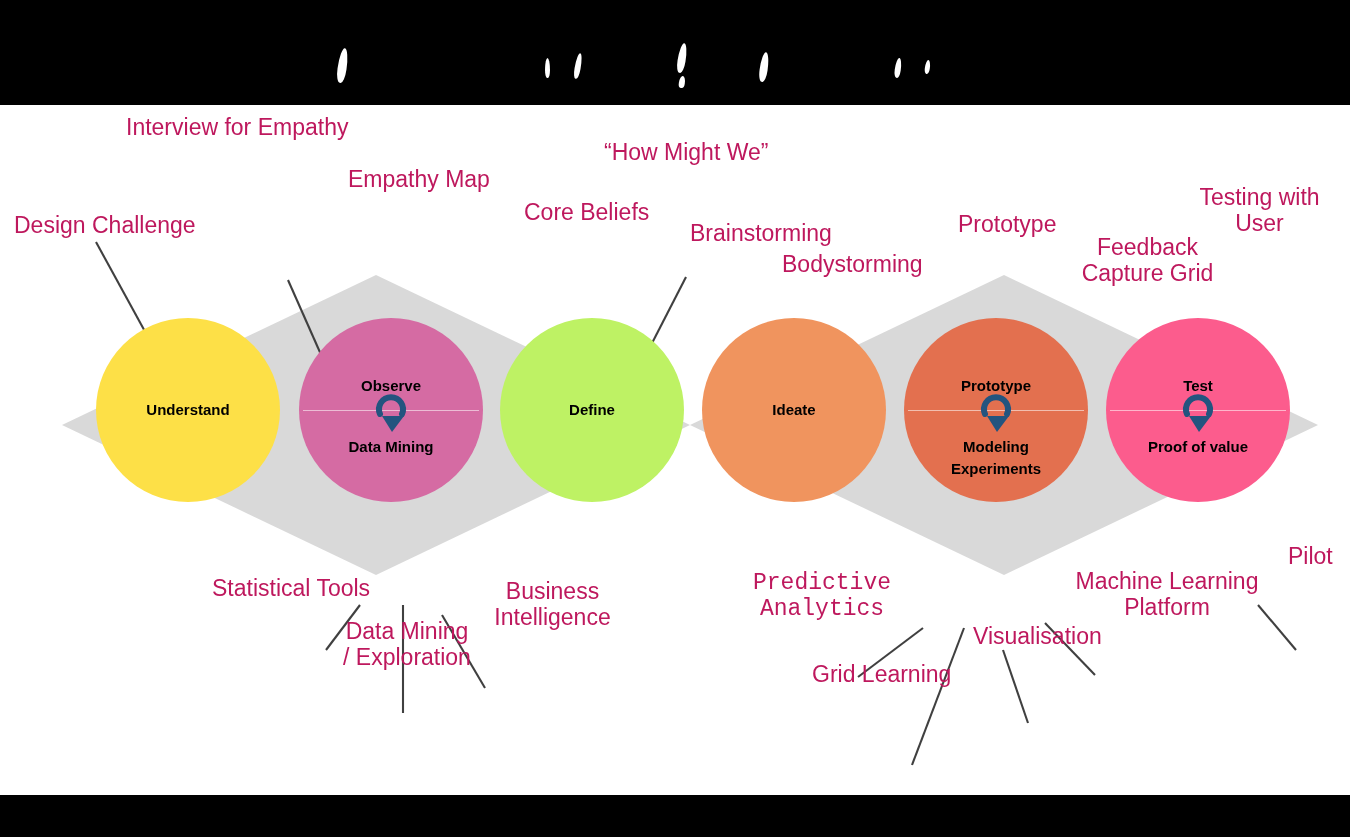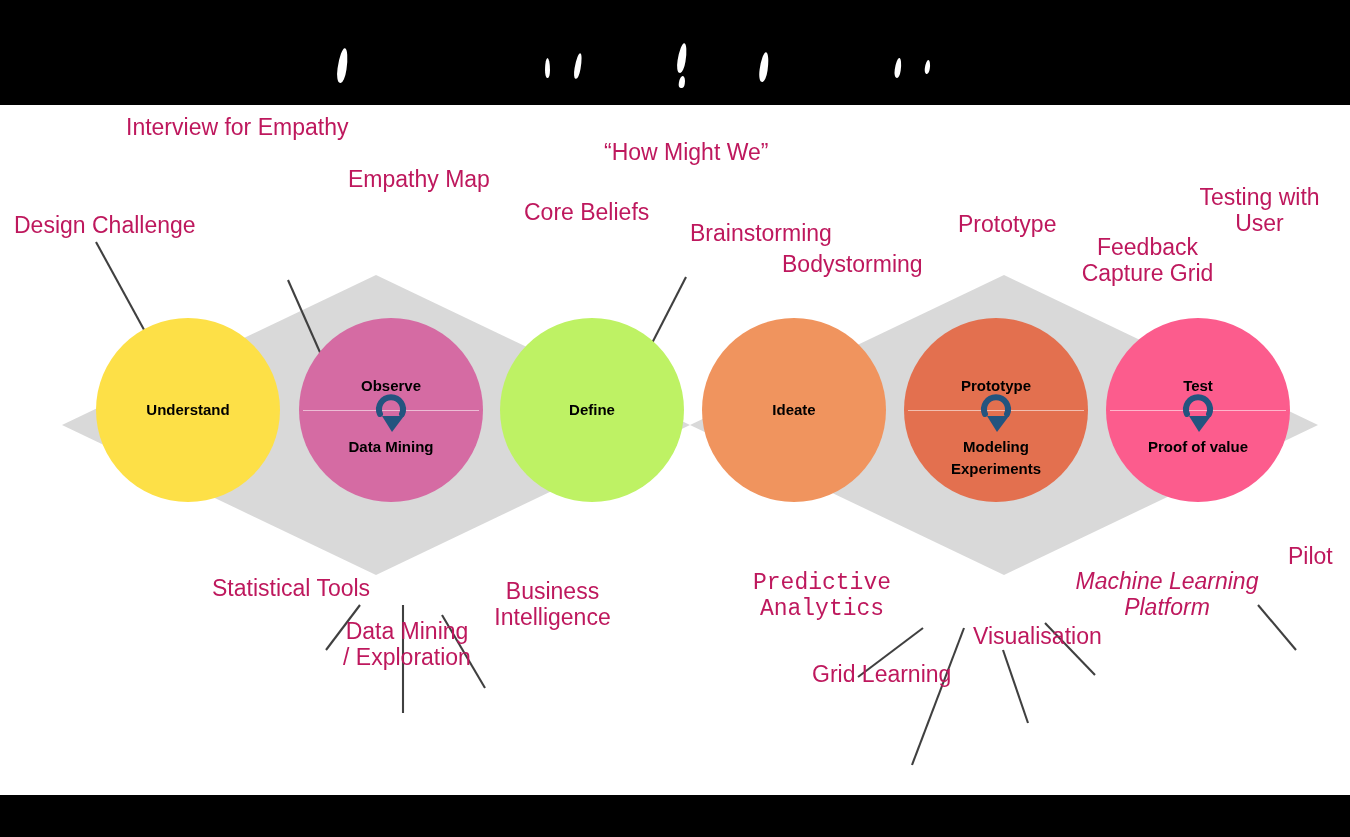--- a/index.html
+++ b/index.html
@@ -138,21 +138,21 @@
 
     <div class="lbl" style="left:212px;top:470px;width:200px;">Statistical Tools</div>
     <div class="lbl ctr" style="left:312px;top:513px;width:190px;white-space:pre-line;">Data Mining
 / Exploration</div>
     <div class="lbl ctr" style="left:470px;top:473px;width:165px;white-space:pre-line;">Business
 Intelligence</div>
     <div class="lbl ctr" style="left:742px;top:465px;width:160px;white-space:pre-line;font-family:Liberation Mono, monospace;">Predictive
 Analytics</div>
     <div class="lbl" style="left:812px;top:556px;width:190px;">Grid Learning</div>
     <div class="lbl" style="left:973px;top:518px;width:160px;">Visualisation</div>
-    <div class="lbl ctr" style="left:1062px;top:463px;width:210px;white-space:pre-line;font-style:italic;">Machine Learning
+    <div class="lbl ctr" style="left:1062px;top:463px;width:210px;white-space:pre-line;">Machine Learning
 Platform</div>
     <div class="lbl" style="left:1288px;top:438px;width:60px;">Pilot</div>
 
   </div>
 
   <div id="bottom-band"></div>
 
 </div>
 
 </body></html>

